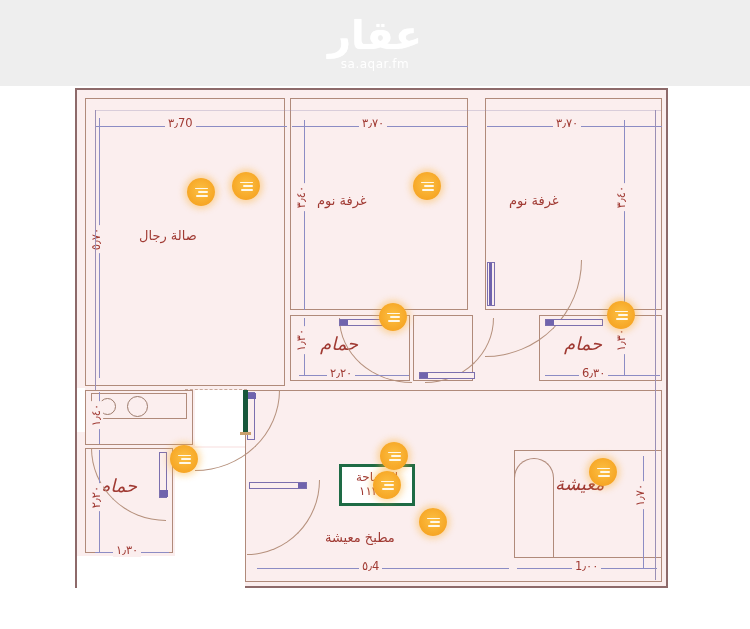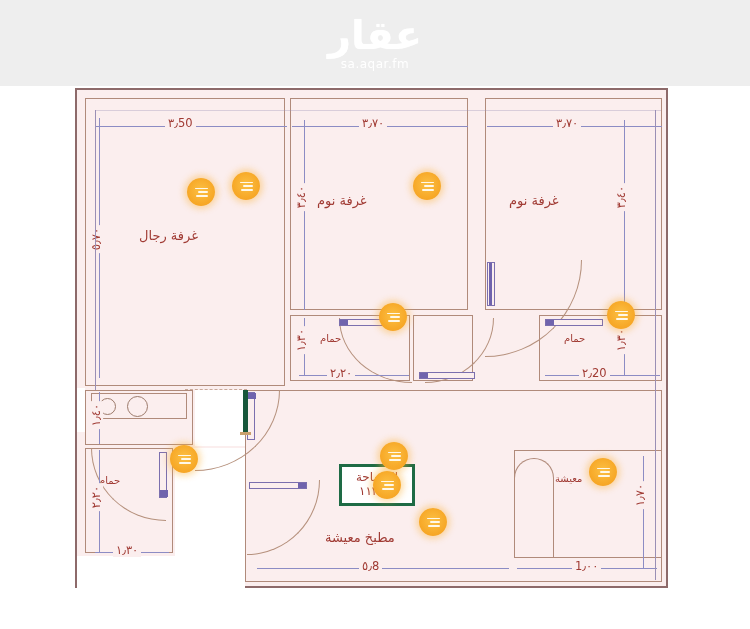--- a/index.html
+++ b/index.html
@@ -54,21 +54,21 @@
   }
   .room-label{
     position:absolute;
     color:#a03a33;
     font-size:13px;
     letter-spacing:3px;
     white-space:nowrap;
     direction:rtl;
     pointer-events:none;
   }
-  .room-label.small{font-size:10px;letter-spacing:2px;}
+  .room-label.small{font-size:18px;letter-spacing:2px;font-style:italic;}
   
   .dim-h{
     position:absolute;height:0;border-top:1px solid #8c8cc4;
   }
   .dim-v{
     position:absolute;width:0;border-left:1px solid #8c8cc4;
   }
   .dim-ext{
     position:absolute;width:0;border-left:1px solid #9a8fb5;
   }
@@ -163,21 +163,21 @@
 <div id="watermark-bar">
   <div id="watermark-logo">عقار</div>
   <div id="watermark-url">sa.aqar.fm</div>
 </div>
 
 <div id="plan-canvas">
 
   <div id="plan-sheet">
 
     <div class="room" style="left:8px;top:8px;width:200px;height:288px;"></div>
-    <div class="room-label" style="left:62px;top:138px;">غرفة رجال</div>
+    <div class="room-label" style="left:62px;top:138px;">صالة رجال</div>
 
     <div class="room" style="left:213px;top:8px;width:178px;height:212px;"></div>
     <div class="room-label" style="left:240px;top:103px;">غرفة نوم</div>
 
     <div class="room" style="left:408px;top:8px;width:177px;height:212px;"></div>
     <div class="room-label" style="left:432px;top:103px;">غرفة نوم</div>
 
     <div class="room" style="left:213px;top:225px;width:120px;height:66px;"></div>
     <div class="room-label small" style="left:243px;top:243px;">حمام</div>
 
@@ -246,21 +246,21 @@
     <div class="window" style="left:172px;top:392px;width:58px;height:7px;">
       <span class="win-end" style="right:0;left:auto;width:8px;"></span>
     </div>
 
     <div class="greenwall" style="left:166px;top:300px;width:5px;height:42px;"></div>
     <div class="doorjamb" style="left:163px;top:342px;width:11px;height:3px;"></div>
 
     <div class="dashed-line" style="left:108px;top:299px;width:62px;"></div>
 
     <div class="dim-h" style="left:18px;top:36px;width:192px;"></div>
-    <div class="dim-text" style="left:88px;top:26px;">٣٫50</div>
+    <div class="dim-text" style="left:88px;top:26px;">٣٫70</div>
 
     <div class="dim-v" style="left:22px;top:28px;height:260px;"></div>
     <div class="dim-text vert" style="left:5px;top:142px;">٥٫٧٠</div>
 
     <div class="dim-h" style="left:215px;top:36px;width:176px;"></div>
     <div class="dim-text" style="left:282px;top:26px;">٣٫٧٠</div>
 
     <div class="dim-v" style="left:227px;top:30px;height:190px;"></div>
     <div class="dim-text vert" style="left:210px;top:100px;">٣٫٤٠</div>
 
@@ -270,36 +270,36 @@
     <div class="dim-v" style="left:547px;top:30px;height:190px;"></div>
     <div class="dim-text vert" style="left:530px;top:100px;">٣٫٤٠</div>
 
     <div class="dim-h" style="left:222px;top:285px;width:110px;"></div>
     <div class="dim-text" style="left:250px;top:276px;">٢٫٢٠</div>
 
     <div class="dim-v" style="left:227px;top:228px;height:58px;"></div>
     <div class="dim-text vert" style="left:210px;top:243px;">١٫٣٠</div>
 
     <div class="dim-h" style="left:468px;top:285px;width:115px;"></div>
-    <div class="dim-text" style="left:502px;top:276px;">٢٫20</div>
+    <div class="dim-text" style="left:502px;top:276px;">6٫٣٠</div>
 
     <div class="dim-v" style="left:547px;top:228px;height:58px;"></div>
     <div class="dim-text vert" style="left:530px;top:243px;">١٫٣٠</div>
 
     <div class="dim-v" style="left:22px;top:302px;height:52px;"></div>
     <div class="dim-text vert" style="left:5px;top:318px;">١٫٤٠</div>
 
     <div class="dim-v" style="left:22px;top:360px;height:102px;"></div>
     <div class="dim-text vert" style="left:5px;top:400px;">٢٫٢٠</div>
 
     <div class="dim-h" style="left:18px;top:462px;width:74px;"></div>
     <div class="dim-text" style="left:36px;top:453px;">١٫٣٠</div>
 
     <div class="dim-h" style="left:180px;top:478px;width:252px;"></div>
-    <div class="dim-text" style="left:282px;top:469px;">٥٫8</div>
+    <div class="dim-text" style="left:282px;top:469px;">٥٫4</div>
 
     <div class="dim-h" style="left:440px;top:478px;width:140px;"></div>
     <div class="dim-text" style="left:495px;top:469px;">1٫٠٠</div>
 
     <div class="dim-v" style="left:566px;top:366px;height:112px;"></div>
     <div class="dim-text vert" style="left:549px;top:398px;">١٫٧٠</div>
 
     <div class="dim-ext" style="left:18px;top:20px;height:280px;"></div>
     <div class="dim-ext" style="left:578px;top:20px;height:470px;"></div>
     <div class="dim-ext-h" style="left:18px;top:20px;width:566px;opacity:.35;"></div>

